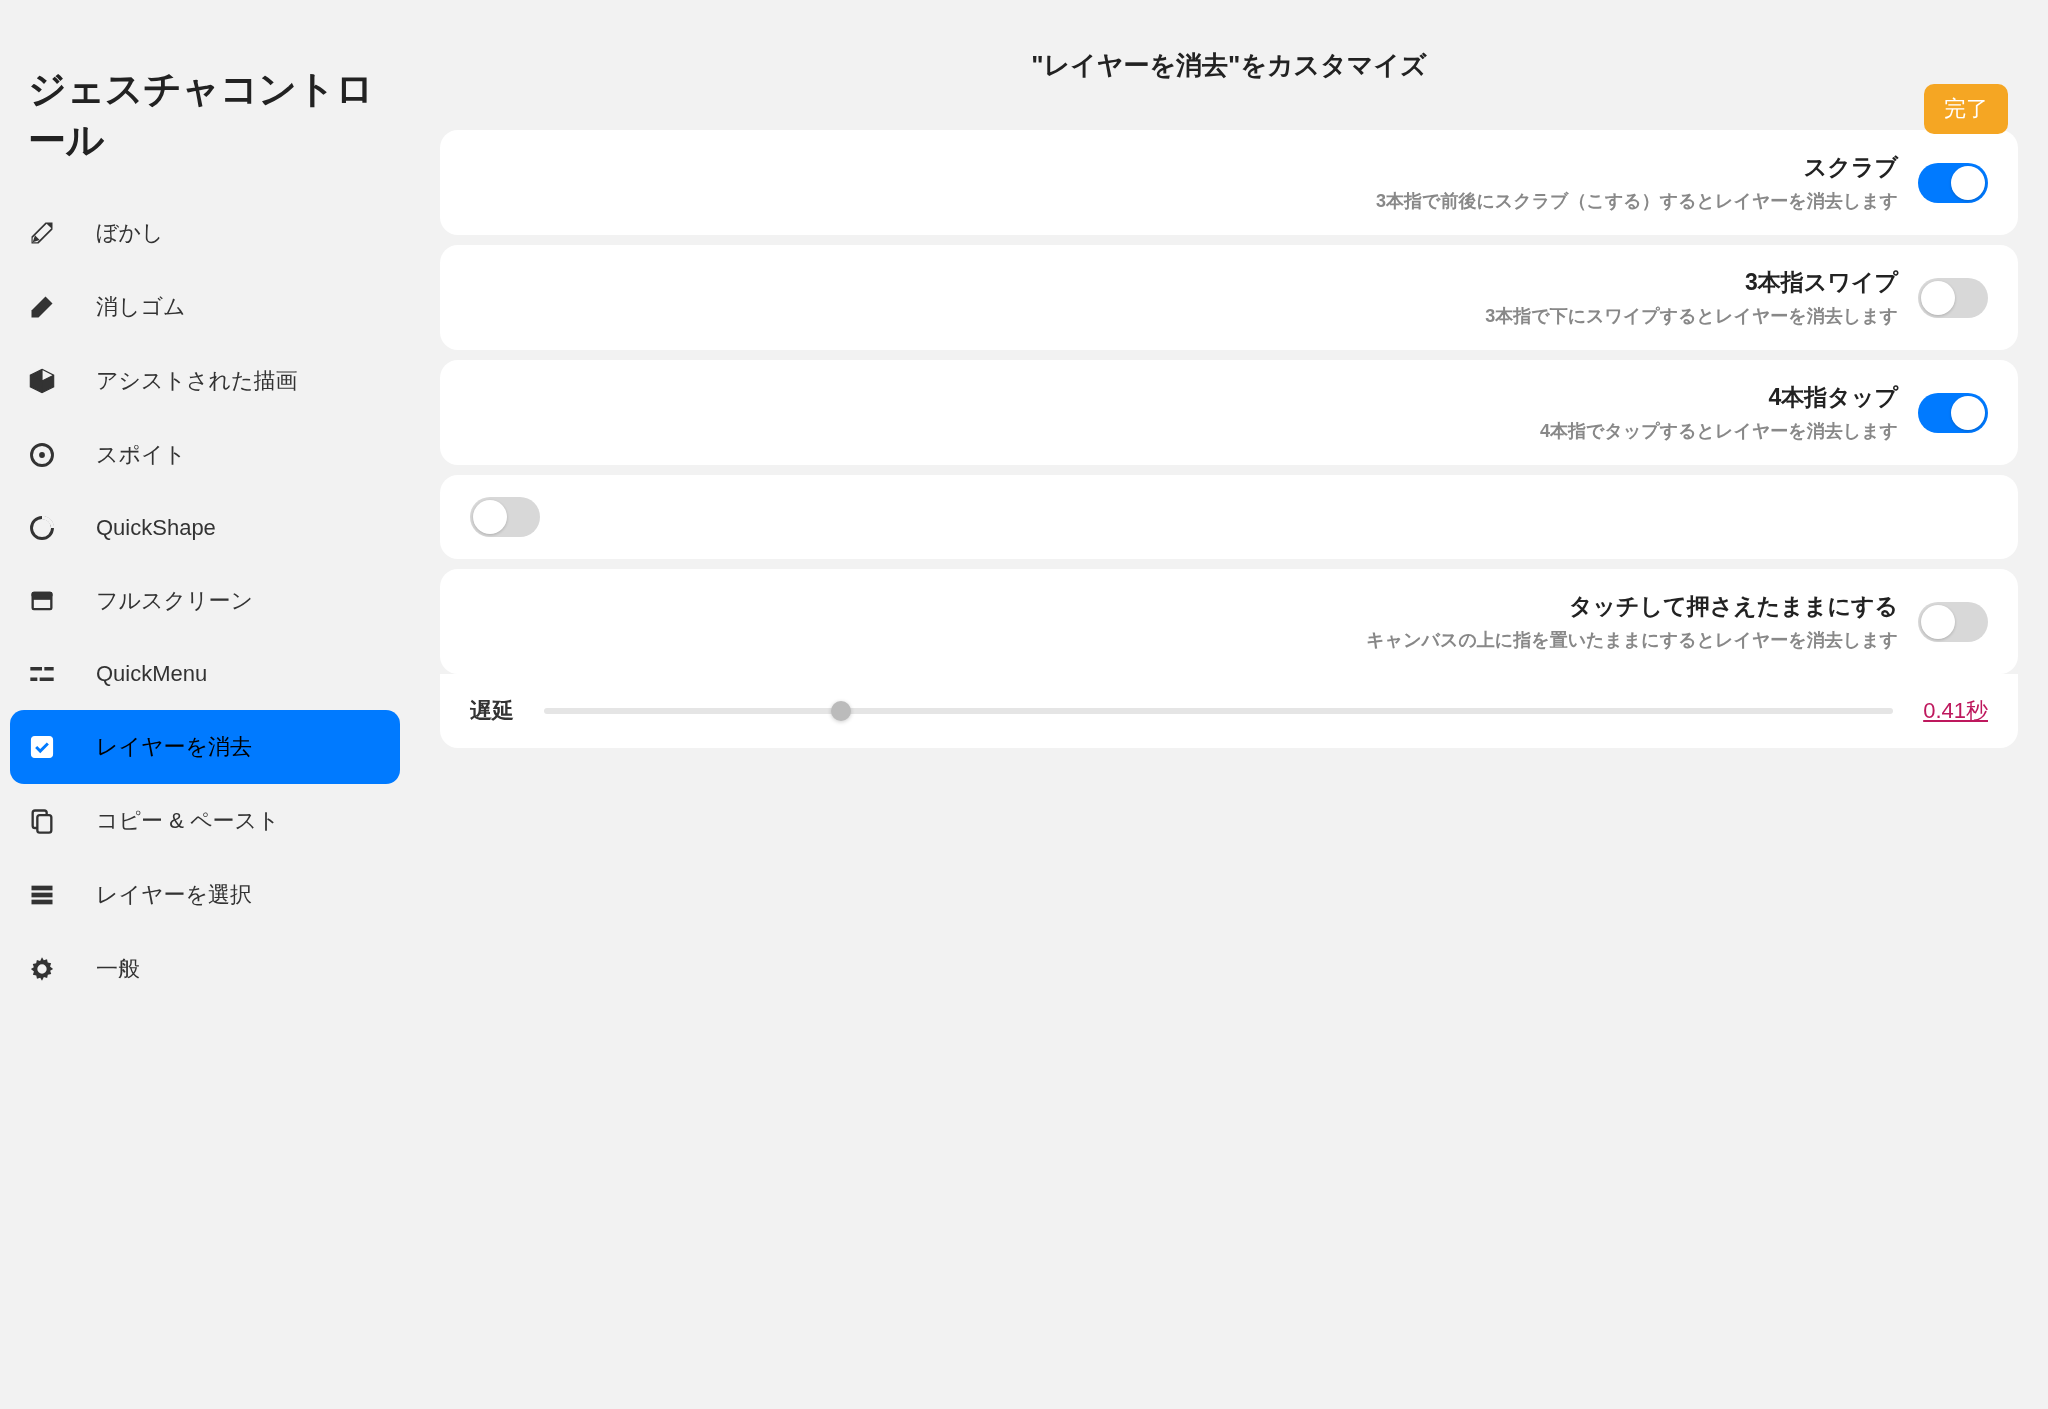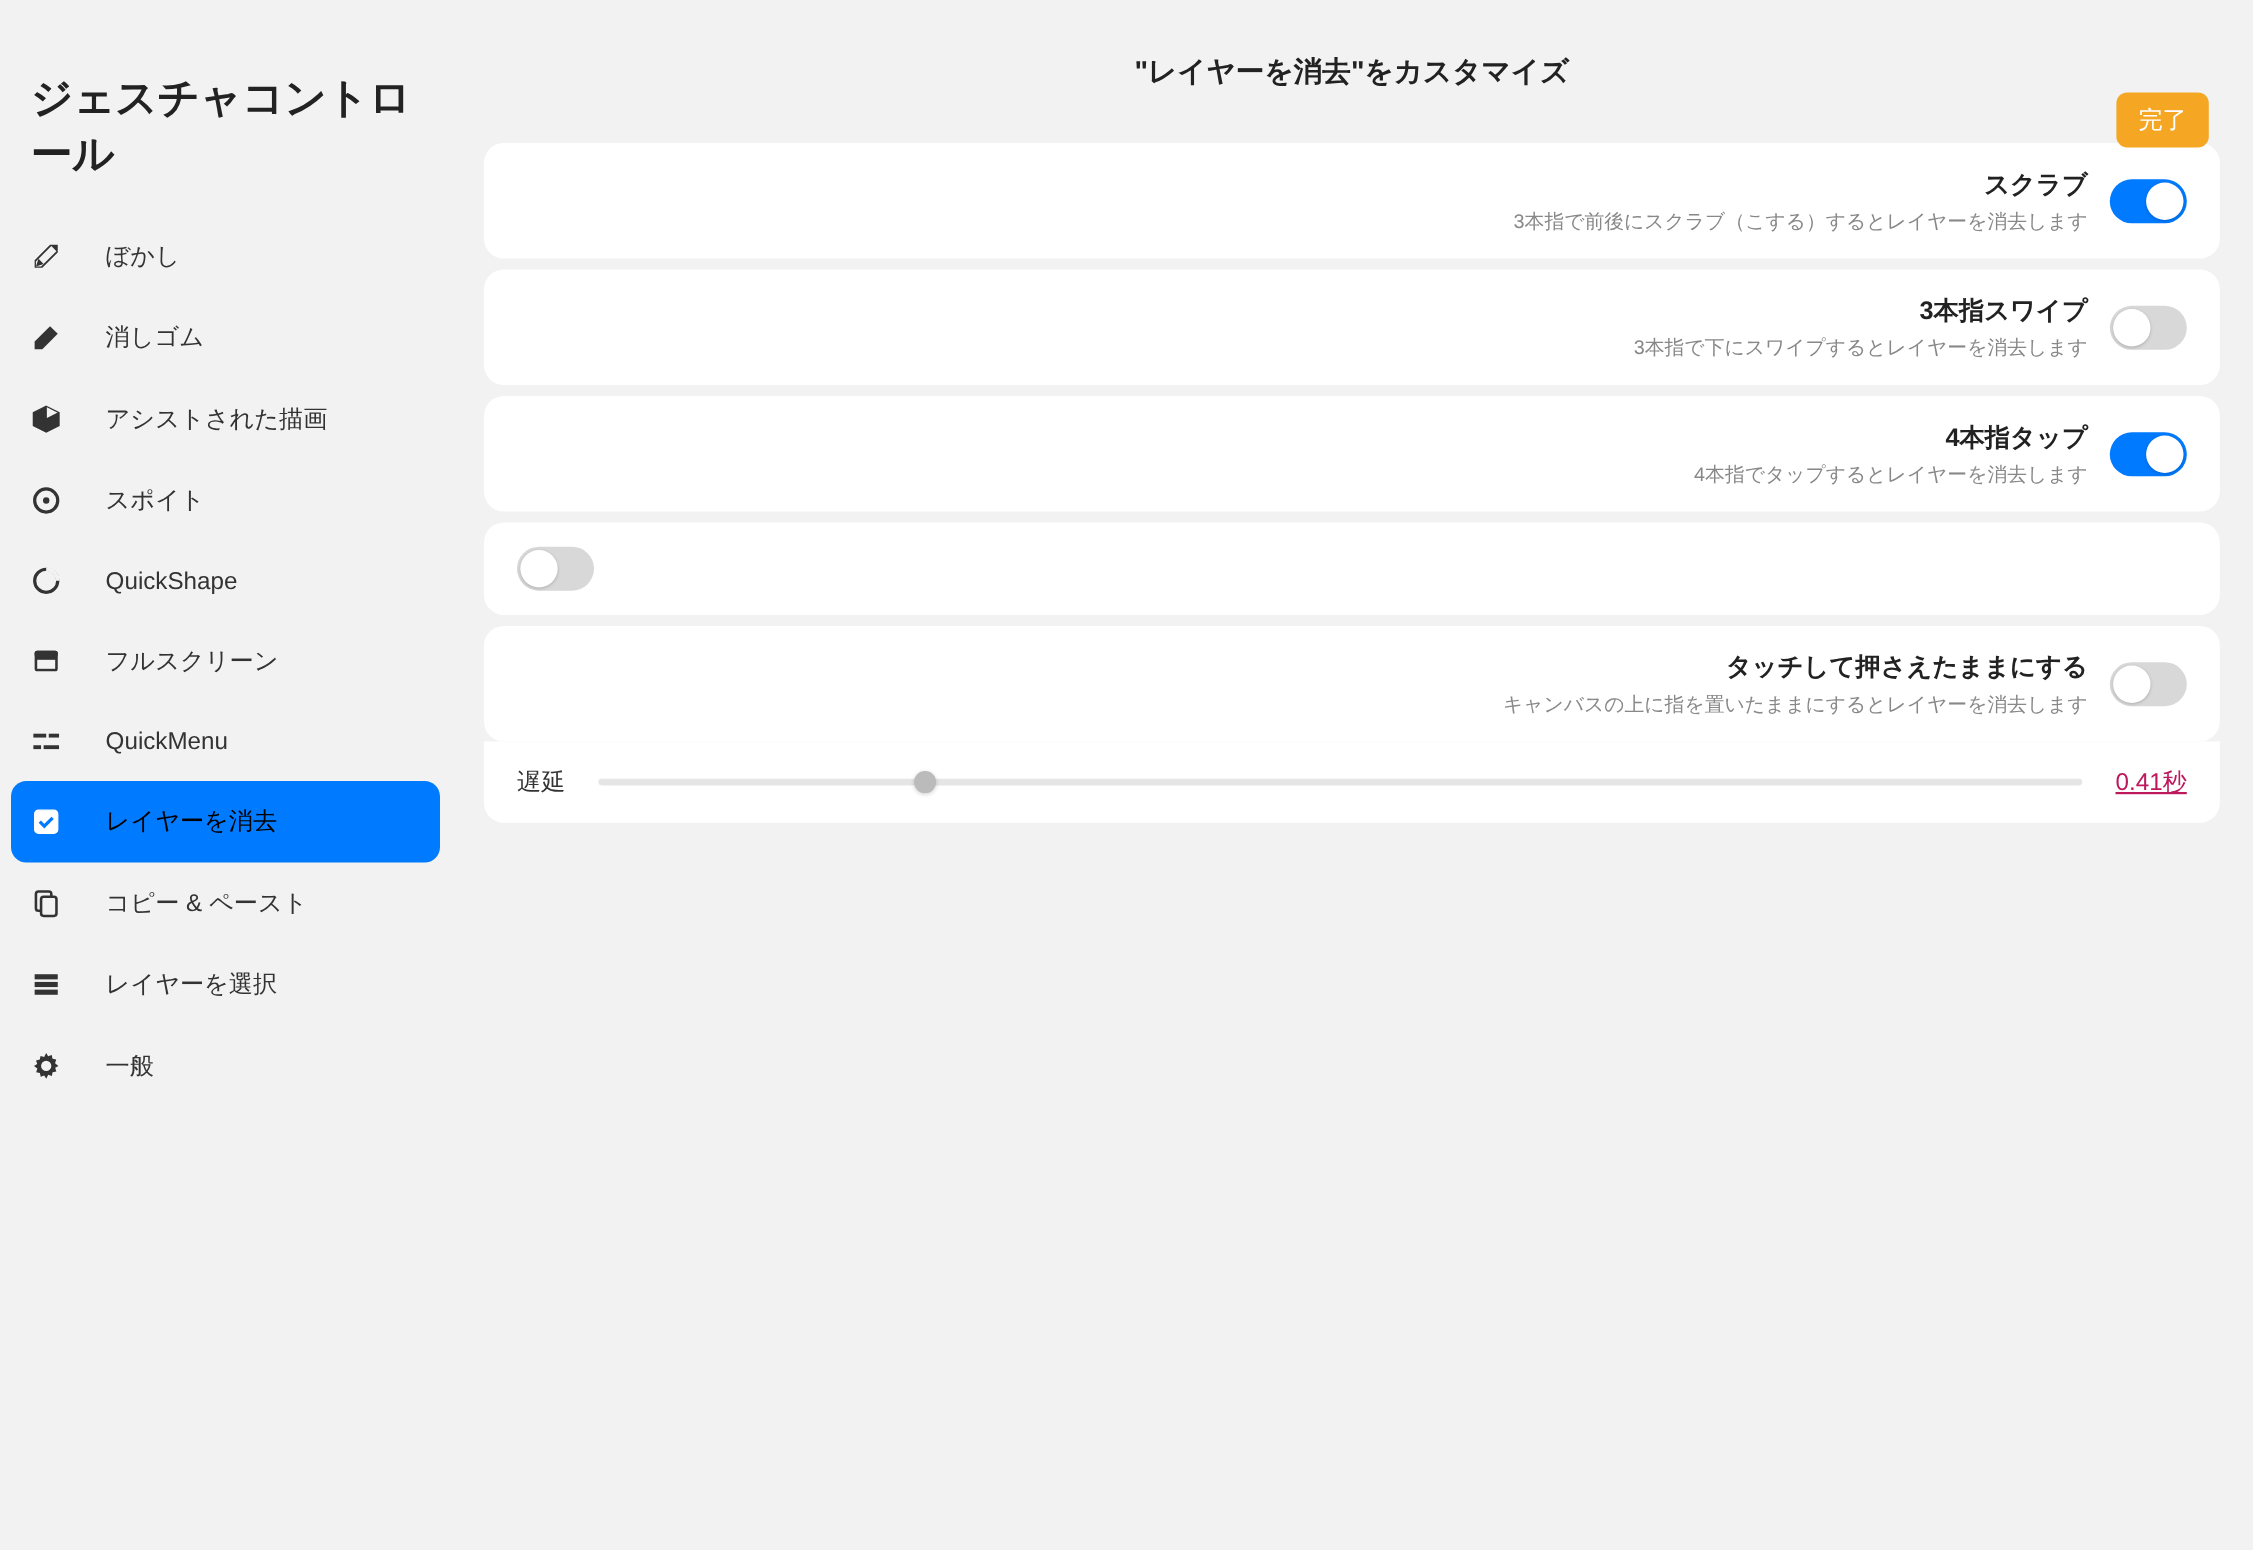--- a/index.html
+++ b/index.html
@@ -105,21 +105,21 @@
 }
 .setting-title {
   font-size: 23px;
   font-weight: 600;
   color: #222;
   margin-bottom: 6px;
 }
 .setting-desc {
   font-size: 18px;
   color: #888;
-  font-weight: 400;
+  font-weight: 700;
 }
 .toggle {
   width: 70px;
   height: 40px;
   border-radius: 20px;
   position: relative;
   cursor: pointer;
   flex-shrink: 0;
 }
 .toggle::after {
@@ -145,20 +145,21 @@
   border-top-left-radius: 0;
   border-top-right-radius: 0;
   display: flex;
   align-items: center;
   gap: 30px;
 }
 .slider-label {
   font-size: 22px;
   color: #333;
   flex-shrink: 0;
+  font-weight: bold;
 }
 .slider-track {
   flex: 1;
   height: 6px;
   background: #e5e5e5;
   border-radius: 3px;
   position: relative;
   cursor: pointer;
 }
 .slider-thumb {

